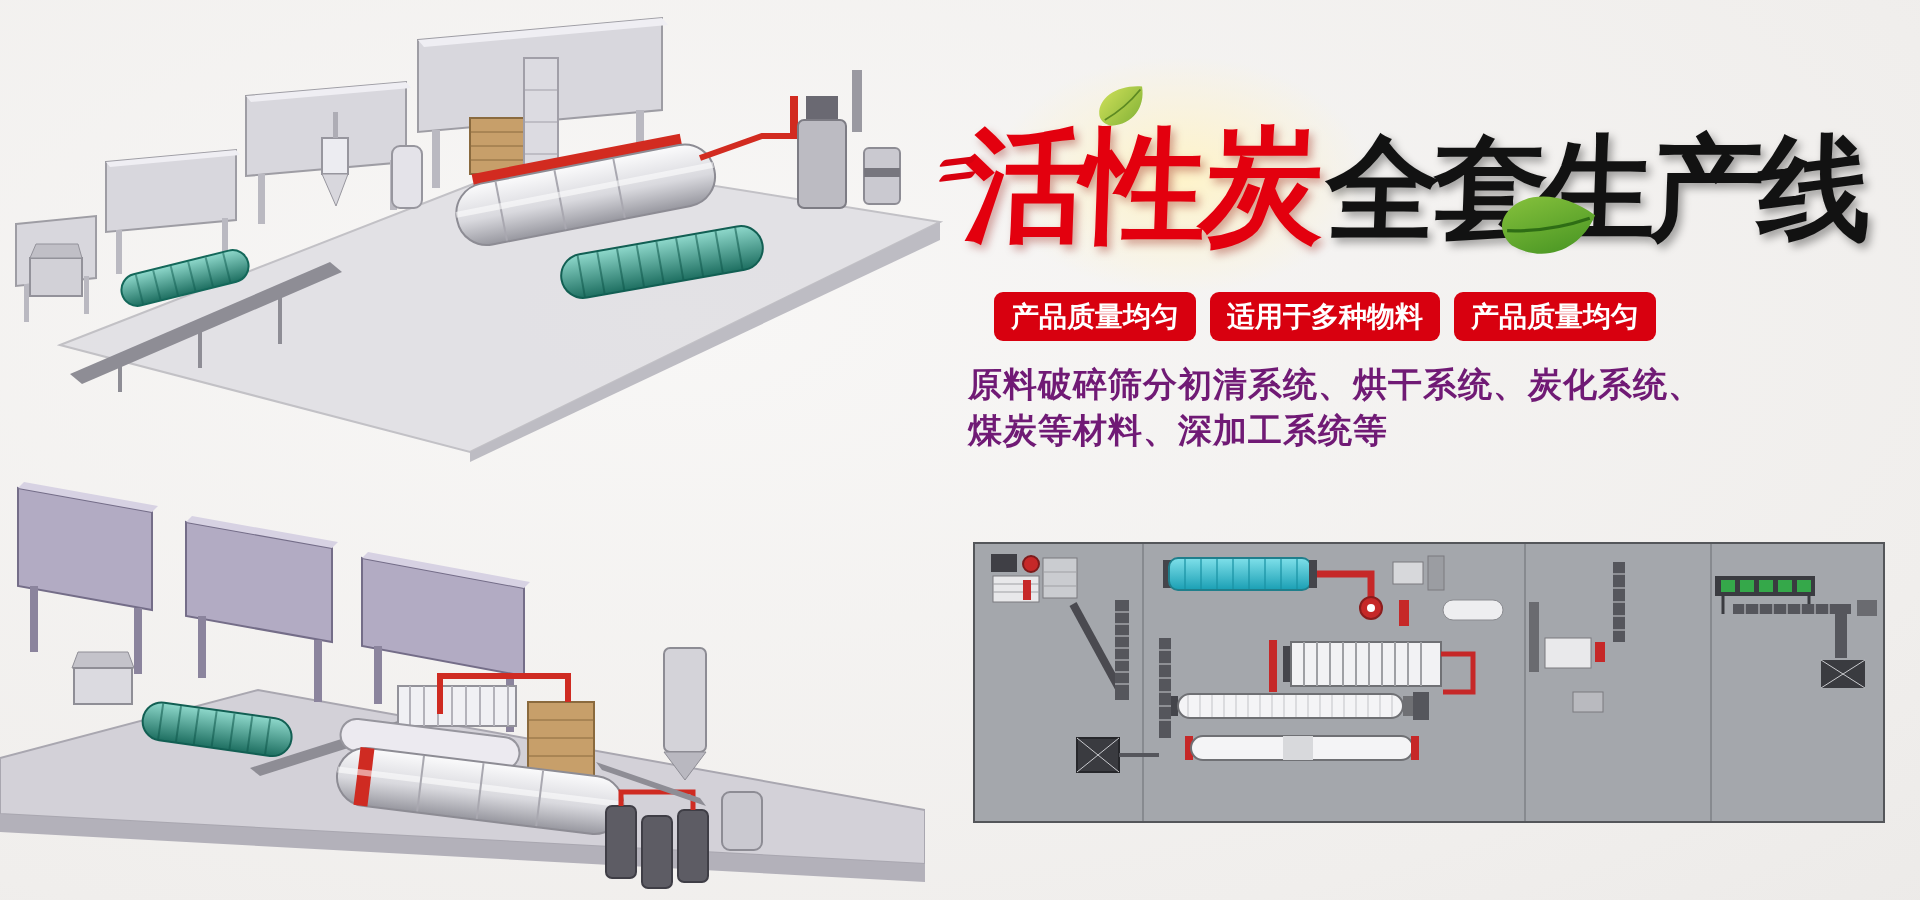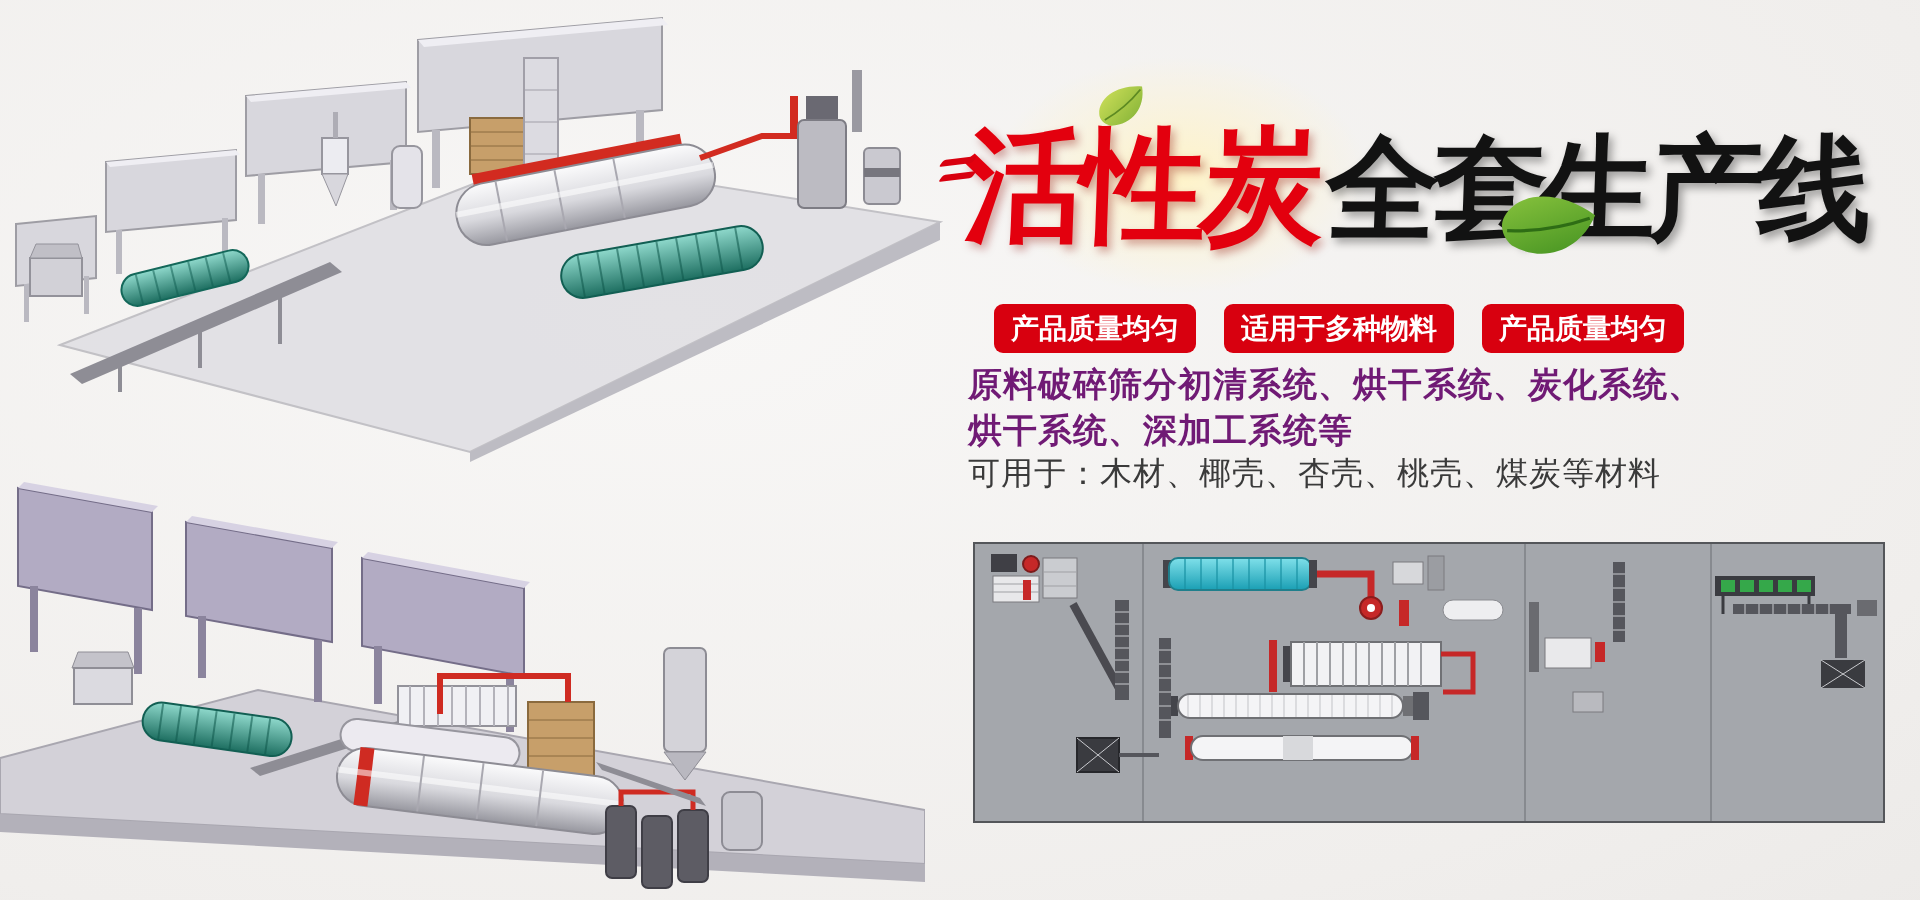--- a/index.html
+++ b/index.html
@@ -28,21 +28,21 @@
   }
   .title-red{font-size:124px;color:#e3000e;letter-spacing:-6px;text-shadow:4px 5px 8px rgba(140,10,0,0.35);}
   .title-black{font-size:114px;color:#121212;letter-spacing:-6px;margin-left:8px;text-shadow:4px 5px 8px rgba(0,0,0,0.35);}
   .speed-lines{position:absolute;left:-22px;top:46px;}
   .speed-lines i{display:block;width:30px;height:7px;background:#d8000f;transform:skewX(-40deg) rotate(-8deg);margin:8px 0;border-radius:2px;}
 
   .leaf{position:absolute;pointer-events:none;}
   .leaf-small{left:136px;top:86px;width:56px;transform:rotate(-16deg);}
   .leaf-big{left:538px;top:192px;width:100px;transform:rotate(16deg);}
 
-  .badges{position:absolute;left:6px;top:304px;display:flex;gap:28px;padding-left:28px;}
+  .badges{position:absolute;left:6px;top:292px;display:flex;gap:14px;padding-left:28px;}
   .badge{
     background:#d8000f;color:#ffffff;font-weight:bold;font-size:28px;
     line-height:49px;height:49px;padding:0 17px;border-radius:9px;white-space:nowrap;
   }
 
   .desc{position:absolute;left:8px;top:362px;font-size:34px;font-weight:bold;color:#701a75;line-height:1.34;letter-spacing:1px;}
   .materials{position:absolute;left:8px;top:452px;font-size:32px;color:#3a3a3a;letter-spacing:1px;}
 
   svg.diagram{position:absolute;left:13px;top:542px;}
 </style>
@@ -308,24 +308,23 @@
     </svg>
 
     <div class="badges">
       <span class="badge">产品质量均匀</span>
       <span class="badge">适用于多种物料</span>
       <span class="badge">产品质量均匀</span>
     </div>
 
     <div class="desc">
       <div>原料破碎筛分初清系统、烘干系统、炭化系统、</div>
-      <div>烘干系统、深加工系统等</div>
+      <div>煤炭等材料、深加工系统等</div>
     </div>
 
-    <div class="materials">可用于：木材、椰壳、杏壳、桃壳、煤炭等材料</div>
 
     <svg class="diagram" width="912" height="281" viewBox="0 0 912 281">
       <defs>
         <linearGradient id="cyan" x1="0" y1="0" x2="0" y2="1">
           <stop offset="0" stop-color="#7fe0ea"></stop>
             <stop offset="1" stop-color="#1a9fb4"></stop>
         </linearGradient>
       </defs>
       <rect x="1" y="1" width="910" height="279" fill="#a4a7ac" stroke="#54565a" stroke-width="2"></rect>
       <g stroke="#878a8f" stroke-width="2">

